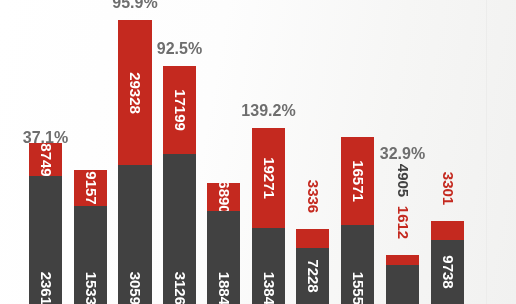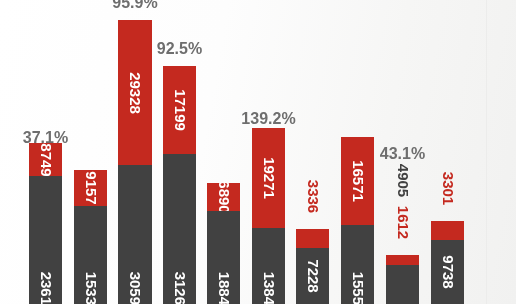--- a/index.html
+++ b/index.html
@@ -167,21 +167,21 @@
       <div class="bar-group" style="left: 252px; width: 33px; height: 176px;">
         <div class="stack" style="height: 176px;">
           <div class="seg seg-red" style="height: 100px;">
             <span class="seg-label">19271</span>
           </div>
           <div class="seg seg-gray" style="height: 76px;">
             <span class="seg-label" style="top: auto; bottom: 4px; transform: translateX(-50%) rotate(90deg);">13842</span>
           </div>
         </div>
       </div>
-      <div class="pct-label" style="left: 223.5px; width: 90px; top: 103px; margin-top: 8px;">139.2%</div>
+      <div class="pct-label" style="left: 223.5px; width: 90px; top: 103px;">139.2%</div>
       <div class="bar-group" style="left: 296px; width: 33px; height: 75px;">
         <div class="stack" style="height: 75px;">
           <div class="seg seg-red" style="height: 19px;"></div>
           <div class="seg seg-gray" style="height: 56px;">
             <span class="seg-label">7228</span>
           </div>
         </div>
       </div>
       <div class="outside-label outside-red" style="left: 312.5px; top: 189px;">3336</div>
       <div class="bar-group" style="left: 341px; width: 33px; height: 167px;">
@@ -195,21 +195,21 @@
         </div>
       </div>
       <div class="bar-group" style="left: 386px; width: 33px; height: 49px;">
         <div class="stack" style="height: 49px;">
           <div class="seg seg-red" style="height: 10px;"></div>
           <div class="seg seg-gray" style="height: 39px;"></div>
         </div>
       </div>
       <div class="outside-label outside-red" style="left: 402.5px; top: 215px;">1612</div>
       <div class="outside-label outside-gray" style="left: 402.5px; top: 173px;">4905</div>
-      <div class="pct-label" style="left: 357.5px; width: 90px; top: 146px;">43.1%</div>
+      <div class="pct-label" style="left: 357.5px; width: 90px; top: 146px;">32.9%</div>
       <div class="bar-group" style="left: 431px; width: 33px; height: 83px;">
         <div class="stack" style="height: 83px;">
           <div class="seg seg-red" style="height: 19px;"></div>
           <div class="seg seg-gray" style="height: 64px;">
             <span class="seg-label">9738</span>
           </div>
         </div>
       </div>
       <div class="outside-label outside-red" style="left: 447.5px; top: 181px;">3301</div>
     </div>

